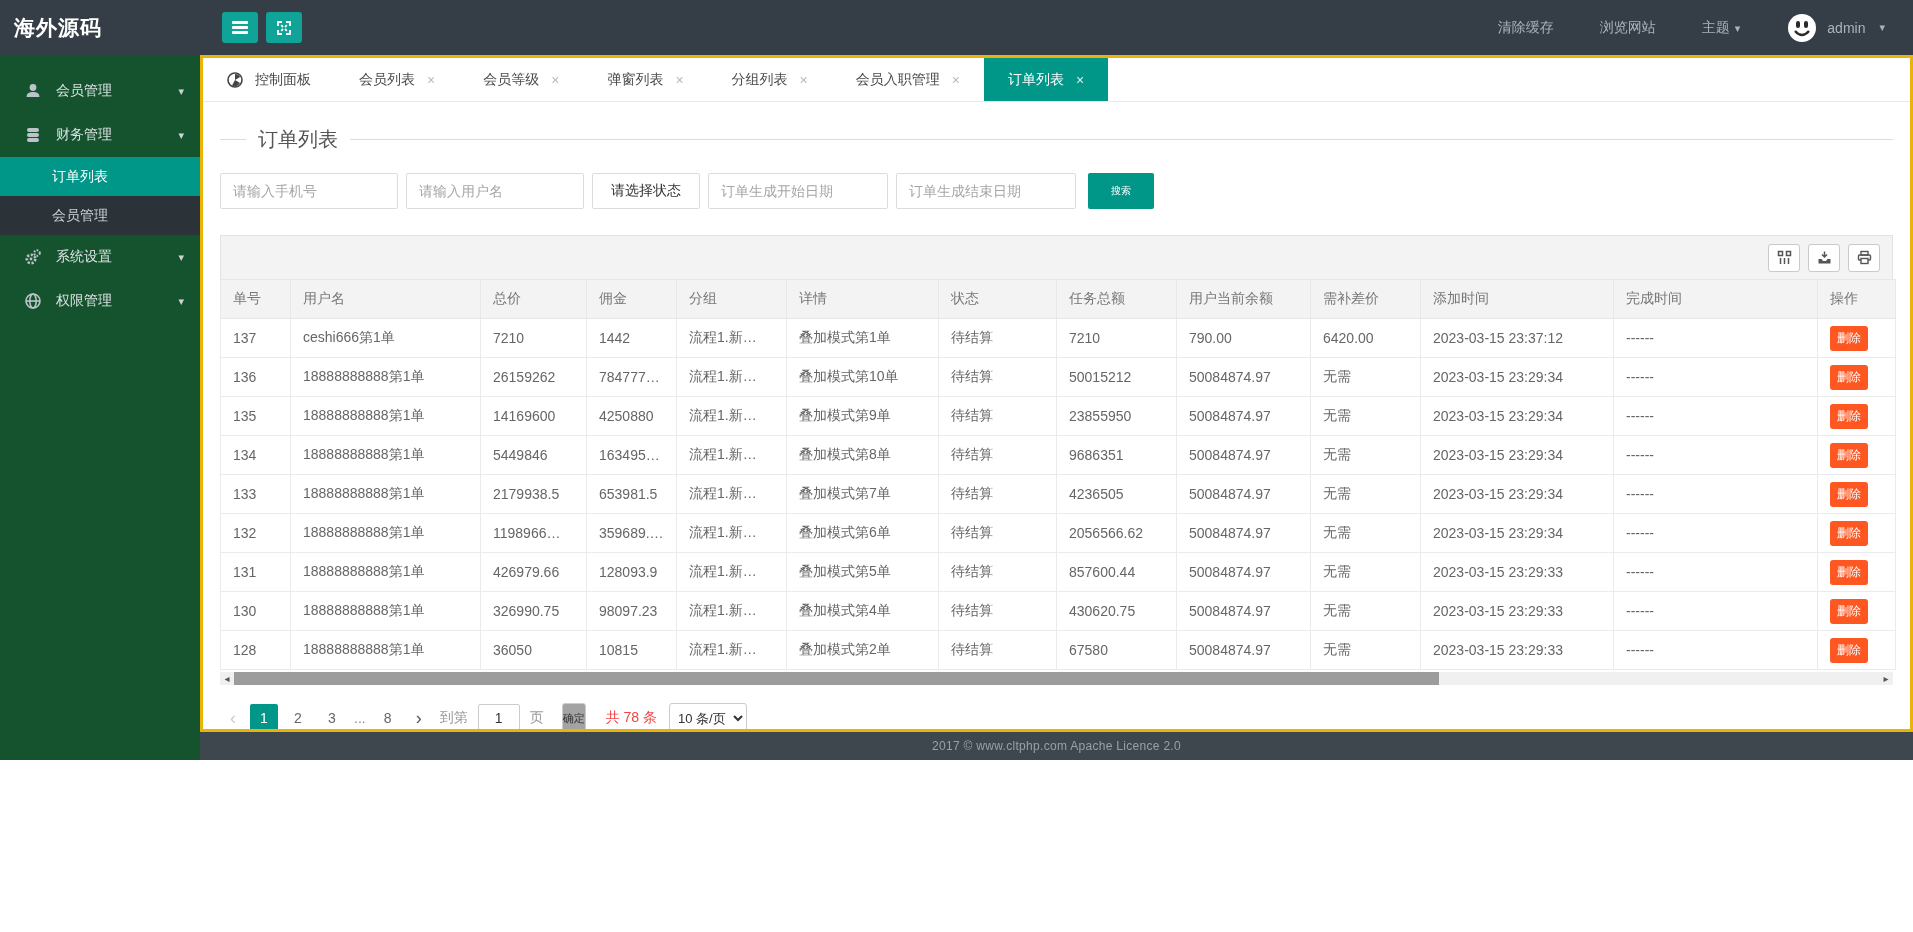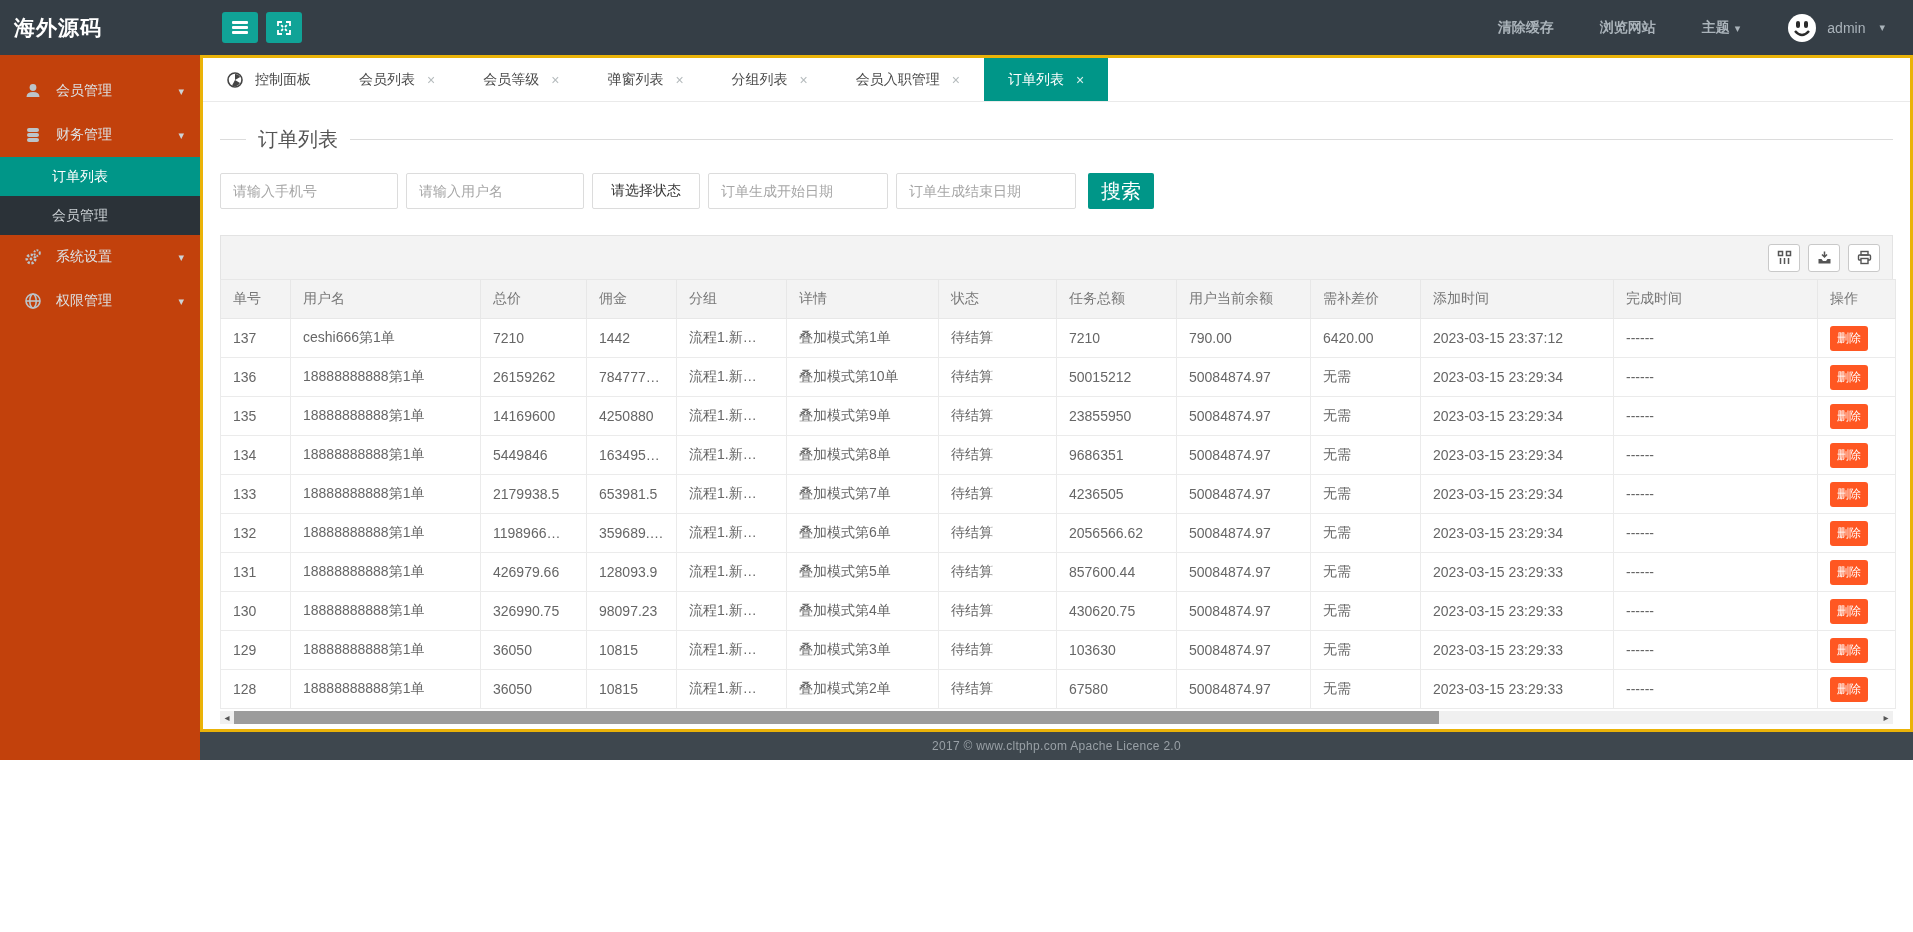--- a/index.html
+++ b/index.html
@@ -8,29 +8,29 @@
   .app { width:1913px; height:760px; display:flex; flex-direction:column; }
 
   
   .topbar { height:55px; background:#353e46; display:flex; align-items:center; flex:0 0 55px; }
   .logo { width:200px; padding-left:14px; color:#fff; font-size:21px; font-weight:bold; letter-spacing:1px; }
   .tb-btn { width:36px; height:31px; background:#10a397; border:none; border-radius:3px; margin-left:8px; cursor:pointer; display:flex; align-items:center; justify-content:center; }
   .tb-btn:first-of-type { margin-left:22px; }
   .hamburger { width:16px; }
   .hamburger div { height:3px; background:#fff; margin:2px 0; border-radius:1px; }
   .topbar-right { margin-left:auto; display:flex; align-items:center; gap:46px; padding-right:28px; color:#aab3ba; font-size:14px; }
-  .topbar-link { color:#aab3ba; text-decoration:none; cursor:pointer;font-weight:bold; }
+  .topbar-link { color:#aab3ba; text-decoration:none; cursor:pointer; }
   .caret-down, .caret-up { font-size:11px; color:#aab3ba; margin-left:5px; }
   .user-box { display:flex; align-items:center; gap:9px; cursor:pointer; }
 
   
   .layout { flex:1; display:flex; min-height:0; }
 
   
-  .sidebar { width:200px; background:#c2410c; flex:0 0 200px; padding-top:14px; }
+  .sidebar { width:200px; background:#14532d; flex:0 0 200px; padding-top:14px; }
   .side-item { height:44px; display:flex; align-items:center; padding:0 16px 0 20px; color:#dde2e5; font-size:14px; cursor:pointer; border-left:4px solid transparent; }
   .side-item .s-icon { width:18px; height:18px; margin-right:14px; display:inline-flex; }
   .side-item .s-caret { margin-left:auto; font-size:11px; color:#cdd3d7; }
   .side-item.expanded { border-left:4px solid #009688; }
   .submenu { background:#2b3238; }
   .sub-item { height:39px; display:flex; align-items:center; padding-left:52px; color:#ccd1d5; font-size:14px; cursor:pointer; }
   .sub-item.active { background:#009688; color:#fff; }
 
   
   .main { flex:1; display:flex; flex-direction:column; min-width:0; }
@@ -51,21 +51,21 @@
   .title-dash { width:26px; height:1px; background:#dcdcdc; }
   .page-title { font-size:20px; color:#555; font-weight:normal; padding:0 12px; }
   .title-line { flex:1; height:1px; background:#dcdcdc; }
 
   
   .filters { display:flex; gap:8px; margin-bottom:26px; }
   .f-input { width:178px; height:36px; border:1px solid #dcdcdc; border-radius:2px; padding:0 12px; font-size:14px; color:#333; background:#fff; }
   .f-input::placeholder { color:#a6a6a6; }
   .f-input.date { width:180px; }
   .status-btn { width:108px; height:36px; border:1px solid #dcdcdc; border-radius:2px; background:#fff; font-size:14px; color:#333; cursor:pointer; }
-  .search-btn { width:66px; height:36px; background:#009688; color:#fff; border:none; border-radius:2px; font-size:20px; margin-left:4px; cursor:pointer; }
+  .search-btn { width:66px; height:36px; background:#009688; color:#fff; border:none; border-radius:2px; font-size:10px; margin-left:4px; cursor:pointer; }
 
   
   .table-toolbar { height:44px; background:#f3f3f3; border:1px solid #e3e3e3; border-bottom:none; display:flex; align-items:center; justify-content:flex-end; gap:8px; padding:0 12px; }
   .tool-btn { width:32px; height:28px; background:#fff; border:1px solid #c9c9c9; border-radius:3px; cursor:pointer; display:flex; align-items:center; justify-content:center; color:#555; }
 
   
   table { width:100%; border-collapse:collapse; table-layout:fixed; }
   thead th { background:#f3f3f3; color:#777; font-weight:normal; font-size:14px; text-align:left; height:39px; padding:0 12px; border:1px solid #e7e7e7; }
   tbody td { height:39px; padding:0 12px; font-size:14px; color:#666; border:1px solid #ebebeb; background:#fff; white-space:nowrap; overflow:hidden; text-overflow:ellipsis; }
   th:nth-child(1){width:70px;} th:nth-child(2){width:190px;} th:nth-child(3){width:106px;}
@@ -426,35 +426,20 @@
                   <td>叠加模式第4单</td>
                   <td>待结算</td>
                   <td>430620.75</td>
                   <td>50084874.97</td>
                   <td>无需</td>
                   <td>2023-03-15 23:29:33</td>
                   <td>------</td>
                   <td><button class="del-btn">删除</button></td>
                 </tr>
                 <tr>
-                  <td>129</td>
-                  <td>18888888888第1单</td>
-                  <td>36050</td>
-                  <td>10815</td>
-                  <td>流程1.新…</td>
-                  <td>叠加模式第3单</td>
-                  <td>待结算</td>
-                  <td>103630</td>
-                  <td>50084874.97</td>
-                  <td>无需</td>
-                  <td>2023-03-15 23:29:33</td>
-                  <td>------</td>
-                  <td><button class="del-btn">删除</button></td>
-                </tr>
-                <tr>
                   <td>128</td>
                   <td>18888888888第1单</td>
                   <td>36050</td>
                   <td>10815</td>
                   <td>流程1.新…</td>
                   <td>叠加模式第2单</td>
                   <td>待结算</td>
                   <td>67580</td>
                   <td>50084874.97</td>
                   <td>无需</td>

